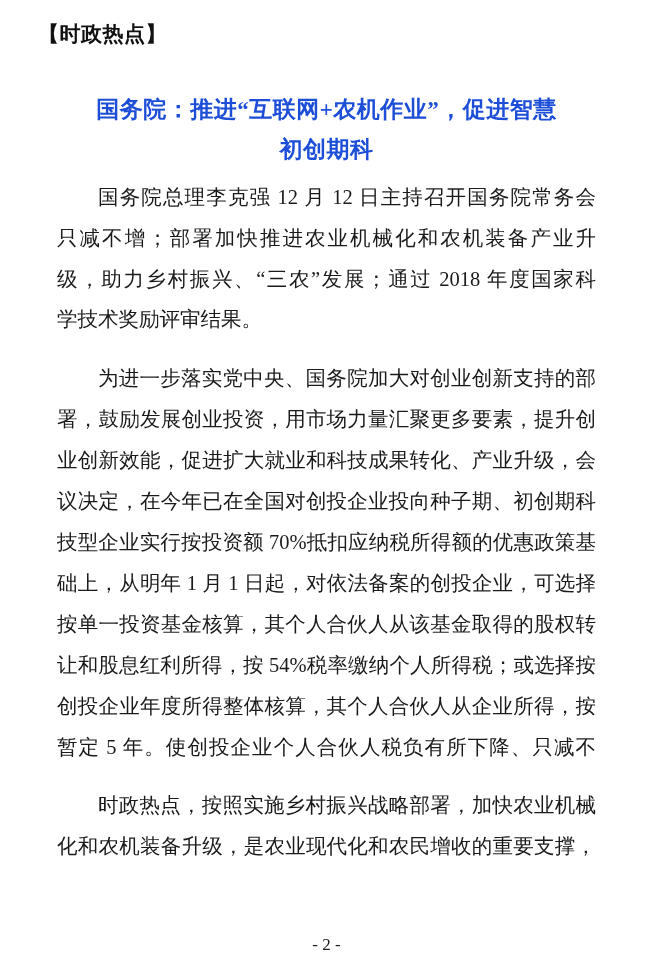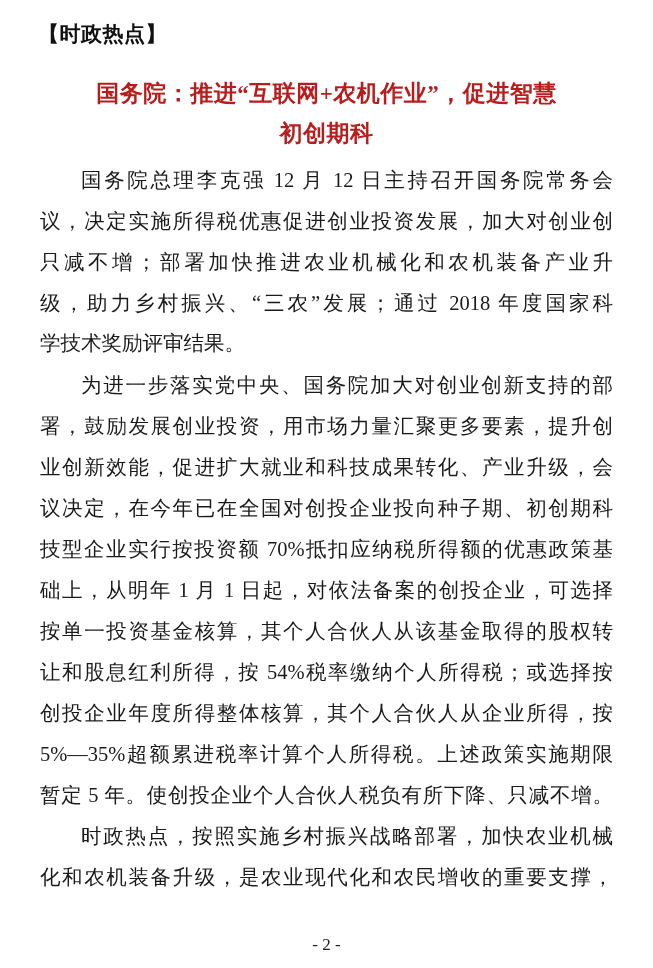--- a/index.html
+++ b/index.html
@@ -25,40 +25,40 @@
     font-size: 21px;
     line-height: 28px;
     color: #111111;
     letter-spacing: 0.5px;
   }
   .title {
     position: absolute;
     top: 74px;
     left: 50px;
     right: 50px;
-    margin: 0;
+    margin: 16px;
     text-align: center;
     font-size: 23px;
     font-weight: 700;
     line-height: 40px;
-    color: #b91c1c;
+    color: #1d4ed8;
     letter-spacing: 0.5px;
   }
   .title-line {
     display: block;
   }
   .article-body {
     position: absolute;
     top: 160px;
     left: 40px;
     right: 40px;
     font-size: 20.5px;
   }
   .paragraph {
-    margin: 0;
+    margin: 17px;
     padding: 0;
   }
   .line {
     line-height: 41px;
     text-align: justify;
     text-align-last: justify;
     overflow: hidden;
     max-height: 41px;
   }
   .line.indent {
@@ -88,36 +88,34 @@
   <div class="section-label">【时政热点】</div>
 
   <h1 class="title">
     <span class="title-line">国务院：推进“互联网+农机作业”，促进智慧</span>
     <span class="title-line">初创期科</span>
   </h1>
 
   <div class="article-body">
     <div class="paragraph">
         <div class="line indent">国务院总理李克强 12 月 12 日主持召开国务院常务会</div>
-        <div class="line">议，决定实施所得税优惠促进创业投资发展，加大对创业创</div>
         <div class="line">只减不增；部署加快推进农业机械化和农机装备产业升</div>
         <div class="line">级，助力乡村振兴、“三农”发展；通过 2018 年度国家科</div>
         <div class="line no-justify">学技术奖励评审结果。</div>
       </div>
     <div class="paragraph">
         <div class="line indent">为进一步落实党中央、国务院加大对创业创新支持的部</div>
         <div class="line">署，鼓励发展创业投资，用市场力量汇聚更多要素，提升创</div>
         <div class="line">业创新效能，促进扩大就业和科技成果转化、产业升级，会</div>
         <div class="line">议决定，在今年已在全国对创投企业投向种子期、初创期科</div>
         <div class="line">技型企业实行按投资额 70%抵扣应纳税所得额的优惠政策基</div>
         <div class="line">础上，从明年 1 月 1 日起，对依法备案的创投企业，可选择</div>
         <div class="line">按单一投资基金核算，其个人合伙人从该基金取得的股权转</div>
         <div class="line">让和股息红利所得，按 54%税率缴纳个人所得税；或选择按</div>
         <div class="line">创投企业年度所得整体核算，其个人合伙人从企业所得，按</div>
-        <div class="line">5%—35%超额累进税率计算个人所得税。上述政策实施期限</div>
         <div class="line">暂定 5 年。使创投企业个人合伙人税负有所下降、只减不增。</div>
       </div>
     <div class="paragraph">
         <div class="line indent">时政热点，按照实施乡村振兴战略部署，加快农业机械</div>
         <div class="line">化和农机装备升级，是农业现代化和农民增收的重要支撑，</div>
       </div>
   </div>
 
   <div class="page-footer">- 2 -</div>
 

